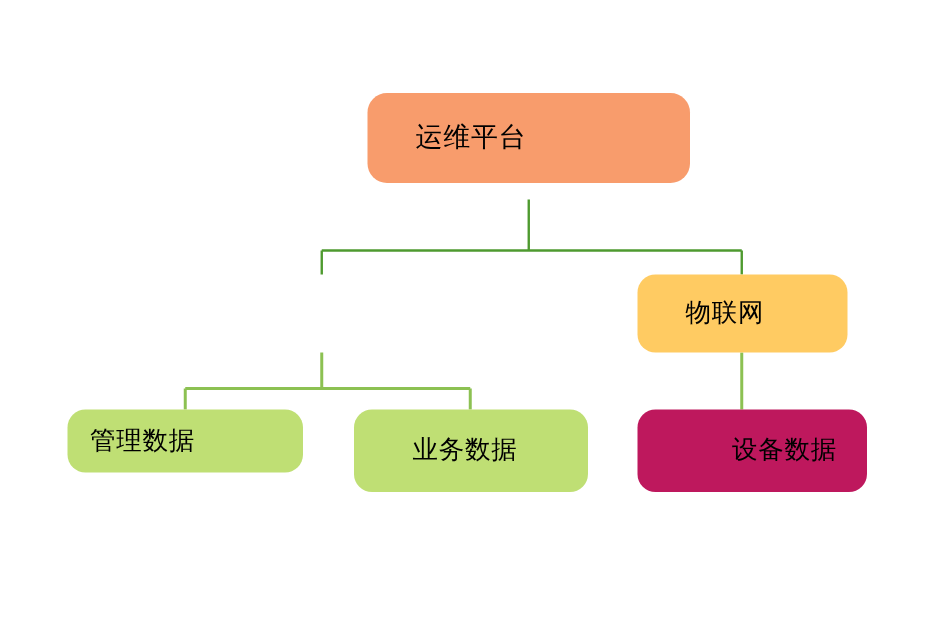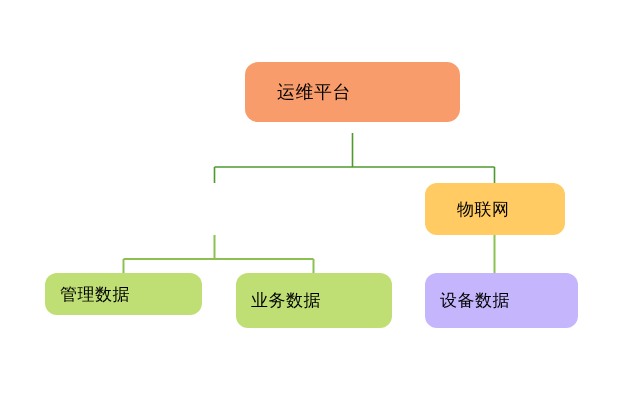--- a/index.html
+++ b/index.html
@@ -90,30 +90,32 @@
   }
   #node-mgmt-data .node-label {
     margin-left: 15px;
   }
   #node-biz-data {
     left: 236px;
     top: 273px;
     width: 156px;
     height: 55px;
     background: #bfdf74;
+    padding-left: 24px;
   }
   #node-biz-data .node-label {
     margin-left: 15px;
   }
   #node-device-data {
     left: 425px;
     top: 273px;
     width: 153px;
     height: 55px;
-    background: #c4b5fd;
+    background: #be185d;
+    padding-left: 48px;
   }
   #node-device-data .node-label {
     margin-left: 15px;
   }
 </style>
 </head>
 <body>
 
 <div id="diagram-canvas">
 

